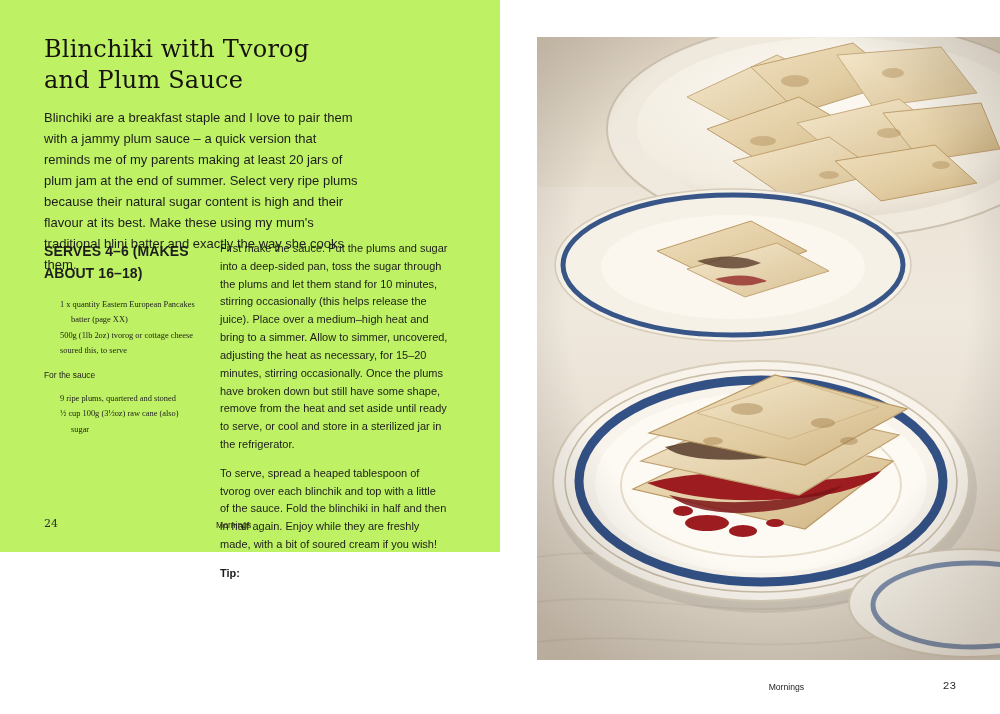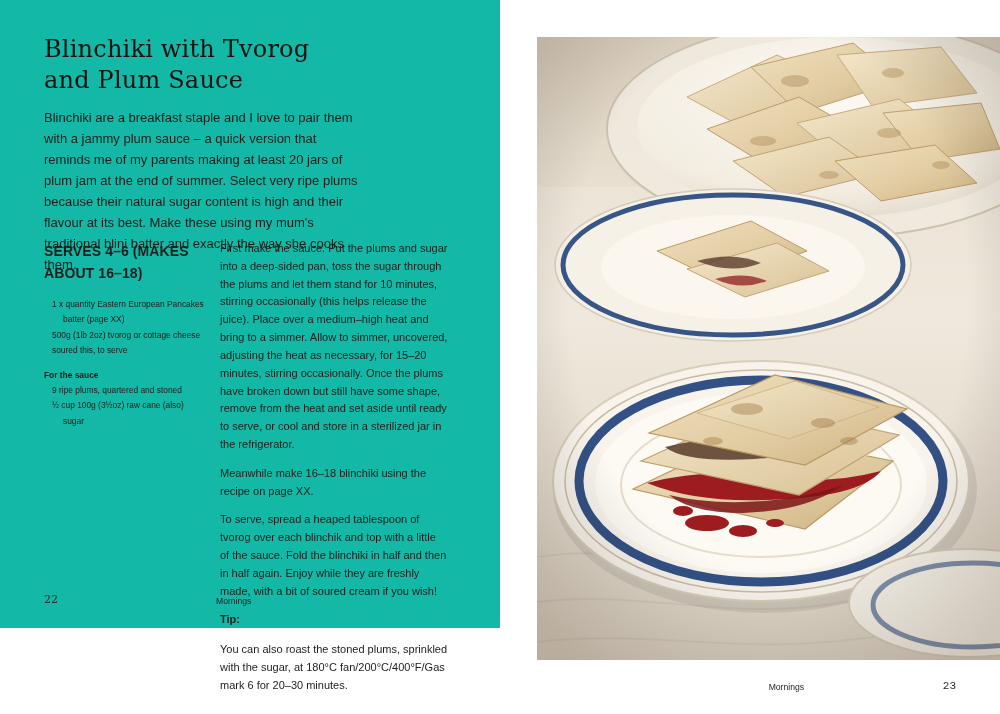--- a/index.html
+++ b/index.html
@@ -16,23 +16,23 @@
     position: relative;
   }
   .spread {
     position: absolute;
     inset: 0;
     display: flex;
   }
   
   .page-left {
     width: 500px;
-    height: 628px;
+    height: 552px;
     position: relative;
-    background: #14b8a6;
+    background: #bef264;
     box-sizing: border-box;
   }
   .recipe-title {
     position: absolute;
     left: 44px;
     top: 34px;
     width: 300px;
     font-family: "DejaVu Serif", serif;
     font-size: 24px;
     line-height: 1.28;
@@ -67,39 +67,40 @@
     line-height: 1.62;
     color: #1d1d1b;
   }
   .serves {
     font-weight: bold;
     font-size: 14px;
     letter-spacing: 0.1px;
     margin-bottom: 13px;
   }
   .ing-line {
-    margin: 0 0 2px 8px;
+    margin: 0 0 2px 16px;
+    font-family: Liberation Serif, serif;
   }
   .ing-indent {
     padding-left: 11px;
   }
   .ing-gap {
     height: 9px;
   }
   .sub-head {
-    font-weight: bold;
-    margin-bottom: 2px;
+    font-weight: normal;
+    margin-bottom: 10px;
   }
   .para {
     margin: 0 0 11px 0;
   }
   .para:last-child { margin-bottom: 0; }
   .tip-head {
     font-weight: bold;
-    margin-bottom: 12px;
+    margin-bottom: 6px;
   }
   .folio {
     position: absolute;
     bottom: 22px;
     font-family: "DejaVu Serif", serif;
     font-size: 11px;
     color: #2b2b2b;
   }
   .folio-left-num { left: 44px; }
   .folio-left-label {
@@ -162,27 +163,25 @@
       <div class="ing-line">soured this, to serve</div>
       <div class="ing-gap"></div>
       <div class="sub-head">For the sauce</div>
       <div class="ing-line">9 ripe plums, quartered and stoned</div>
       <div class="ing-line">½ cup 100g (3½oz) raw cane (also)</div>
       <div class="ing-line ing-indent">sugar</div>
     </div>
 
     <div class="col-right">
       <p class="para">First make the sauce. Put the plums and sugar into a deep-sided pan, toss the sugar through the plums and let them stand for 10 minutes, stirring occasionally (this helps release the juice). Place over a medium–high heat and bring to a simmer. Allow to simmer, uncovered, adjusting the heat as necessary, for 15–20 minutes, stirring occasionally. Once the plums have broken down but still have some shape, remove from the heat and set aside until ready to serve, or cool and store in a sterilized jar in the refrigerator.</p>
-      <p class="para">Meanwhile make 16–18 blinchiki using the recipe on page XX.</p>
       <p class="para">To serve, spread a heaped tablespoon of tvorog over each blinchik and top with a little of the sauce. Fold the blinchiki in half and then in half again. Enjoy while they are freshly made, with a bit of soured cream if you wish!</p>
       <div class="tip-head">Tip:</div>
-      <p class="para">You can also roast the stoned plums, sprinkled with the sugar, at 180°C fan/200°C/400°F/Gas mark 6 for 20–30 minutes.</p>
     </div>
 
-    <div class="folio folio-left-num">22</div>
+    <div class="folio folio-left-num">24</div>
     <div class="folio-left-label">Mornings</div>
   </div>
 
   <div class="page-right">
 
     <div class="photo">
       <svg width="463" height="623" viewBox="0 0 463 623" xmlns="http://www.w3.org/2000/svg">
         <defs>
           <linearGradient id="clothG" x1="0" y1="0" x2="0" y2="1">
             <stop offset="0%" stop-color="#e9e0d2"></stop>

